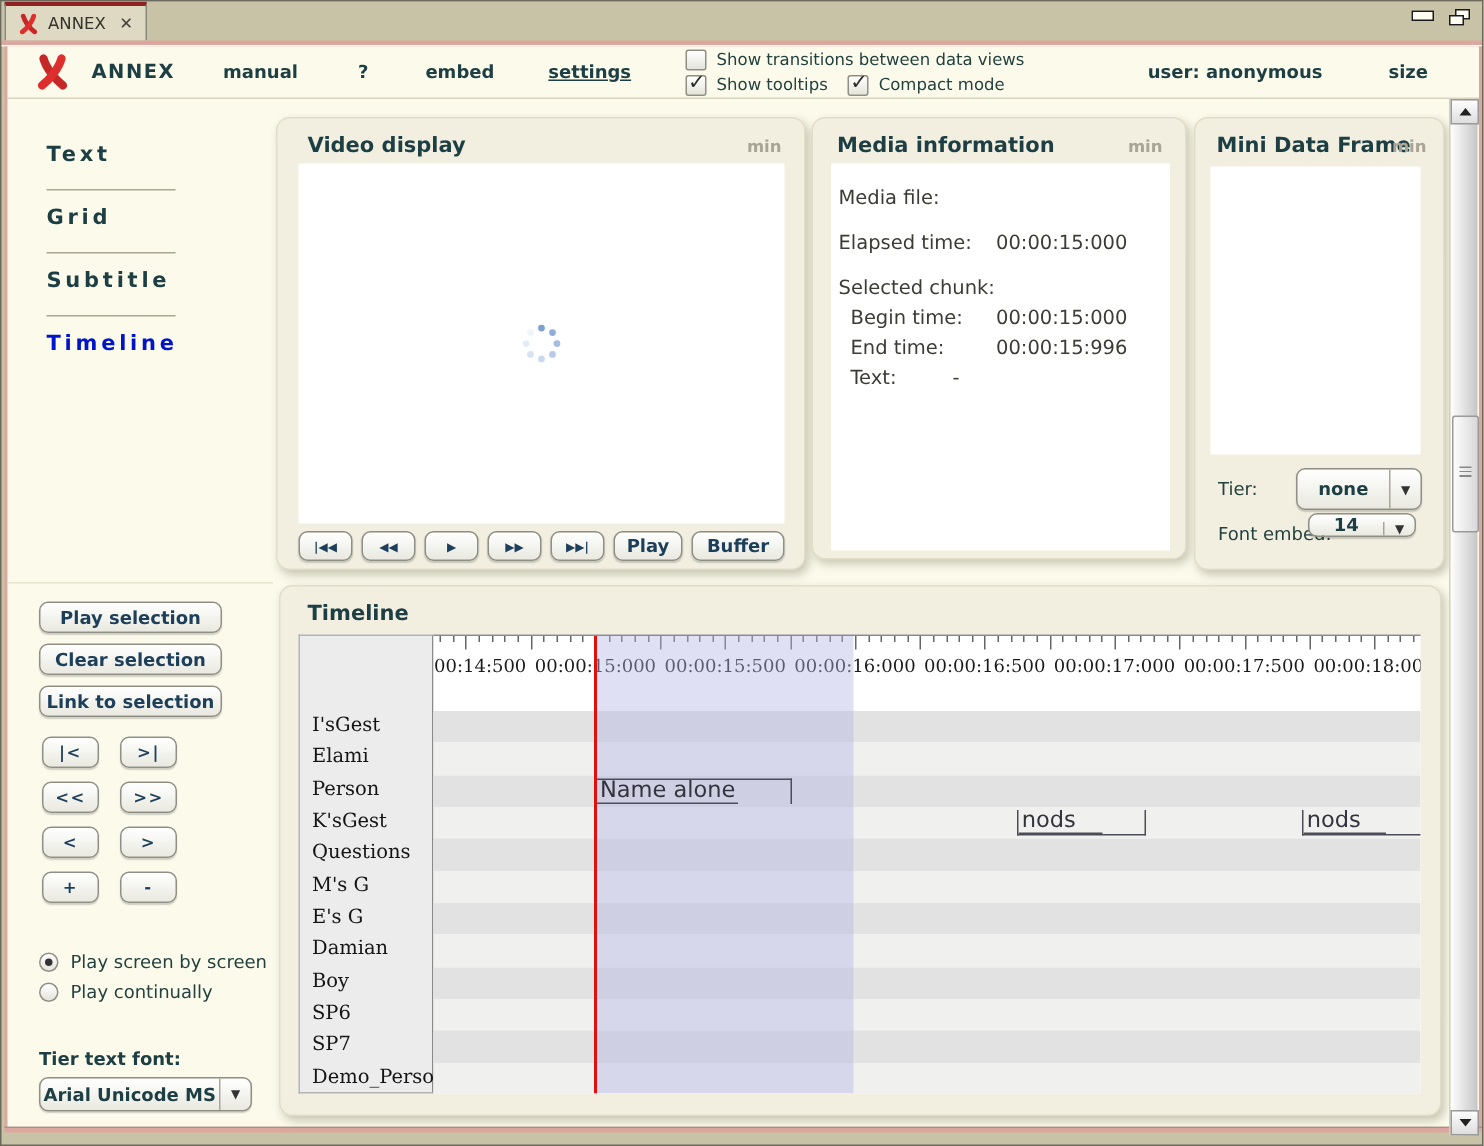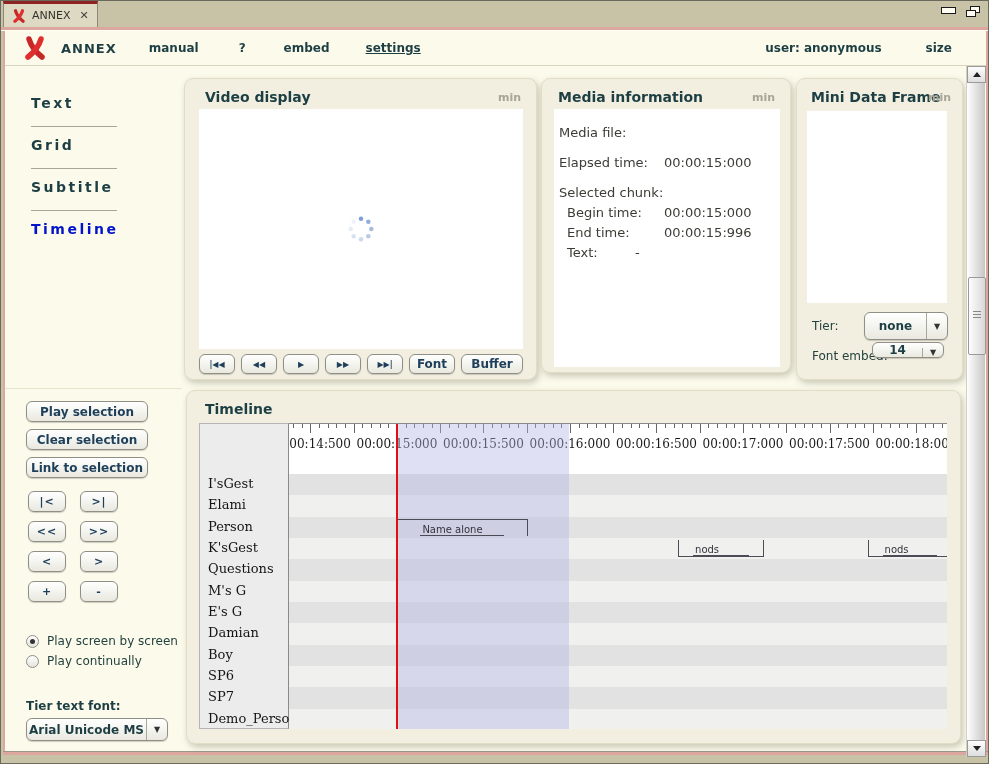--- a/index.html
+++ b/index.html
@@ -85,21 +85,21 @@
             font-size:13px;color:#141414;white-space:nowrap;}
   .track{position:absolute;left:90px;top:0;width:658px;height:306px;background:#ffffff;
          border-top:1px solid #8a8a8a;overflow:hidden;box-sizing:border-box;}
   .rowstripe{position:absolute;left:0;width:100%;height:21.33px;}
   .tick{position:absolute;top:0;width:1px;background:#666;}
   .rlabel{position:absolute;top:13px;transform:translateX(-50%);font-family:"DejaVu Serif",serif;
           font-size:12px;color:#1a1a1a;white-space:nowrap;}
   .selection{position:absolute;top:0;height:100%;background:rgba(180,180,230,0.42);}
   .crosshair{position:absolute;top:0;height:100%;width:2px;background:#e01010;z-index:5;}
   .ann{position:absolute;height:17px;display:flex;align-items:flex-end;z-index:3;box-sizing:border-box;
-       font-size:10px;color:#33333d;overflow:hidden;justify-content:center;}
+       font-size:15px;color:#33333d;overflow:hidden;}
   .ann.top{border:1px solid #4c4c58;border-bottom:none;}
   .ann.bottom{border:1px solid #4c4c58;border-top:none;}
   .ann span{border-bottom:1px solid #4c4c58;min-width:62%;padding:0 2px 0 2px;white-space:nowrap;}
   
   .vsb{position:absolute;left:961px;top:35px;width:19px;height:691px;
        background:linear-gradient(90deg,#ffffff,#c6c6c6);border-left:1px solid #d4d0bc;box-sizing:border-box;}
   .sbtn{position:absolute;left:0;width:19px;height:17px;background:linear-gradient(#fdfdfd,#dedede);
         border:1px solid #9a9a9a;box-sizing:border-box;display:flex;align-items:center;justify-content:center;}
   .arrow-up{width:0;height:0;border-left:4px solid transparent;border-right:4px solid transparent;border-bottom:5px solid #222;}
   .arrow-dn{width:0;height:0;border-left:4px solid transparent;border-right:4px solid transparent;border-top:5px solid #222;}
@@ -141,20 +141,32 @@
     <div class="header">
       <svg width="24" height="24" viewBox="0 0 24 24" style="margin-left:18px">
         <path d="M6 3 C8 10 14 17 19 21" stroke="#c62828" stroke-width="5.5" fill="none" stroke-linecap="round"></path>
         <path d="M18 3 C16 10 10 17 5 21" stroke="#de2e2e" stroke-width="5.5" fill="none" stroke-linecap="round"></path>
       </svg>
       <span class="brand">ANNEX</span>
       <span class="hlink" style="margin-left:32px">manual</span>
       <span class="hlink" style="margin-left:40px">?</span>
       <span class="hlink" style="margin-left:38px">embed</span>
       <span class="hlink u" style="margin-left:36px">settings</span>
+      <div class="cbgroup">
+        <div class="cbrow">
+          <span class="cb"></span>
+          <span>Show transitions between data views</span>
+        </div>
+        <div class="cbrow">
+          <span class="cb checked"></span>
+          <span>Show tooltips</span>
+          <span class="cb checked" style="margin-left:6px"></span>
+          <span>Compact mode</span>
+        </div>
+      </div>
       <div class="userblock">
         <span>user: anonymous</span>
         <span>size</span>
       </div>
     </div>
 
     <div id="sidebar">
         <div class="side-item" style="top: 64px;">Text</div>
         <div class="side-div" style="top: 95px;"></div>
         <div class="side-item" style="top: 106px;">Grid</div>
@@ -183,21 +195,21 @@
             </g>
           </svg>
         </div>
       </div>
       <div class="vctrl" id="transport">
           <div class="btn tbtn">|◀◀</div>
           <div class="btn tbtn">◀◀</div>
           <div class="btn tbtn">▶</div>
           <div class="btn tbtn">▶▶</div>
           <div class="btn tbtn">▶▶|</div>
-          <div class="btn tbtn full">Font</div>
+          <div class="btn tbtn full">Play</div>
           <div class="btn tbtn buffer">Buffer</div>
         </div>
     </div>
 
     <div class="panel" style="left:536px;top:47px;width:250px;height:295px;">
       <span class="ptitle" style="left:16px">Media information</span>
       <span class="pmin">min</span>
       <div class="white" style="left:12px;top:30px;width:226px;height:258px;"></div>
       <div class="minfo">
         <div class="mrow">

